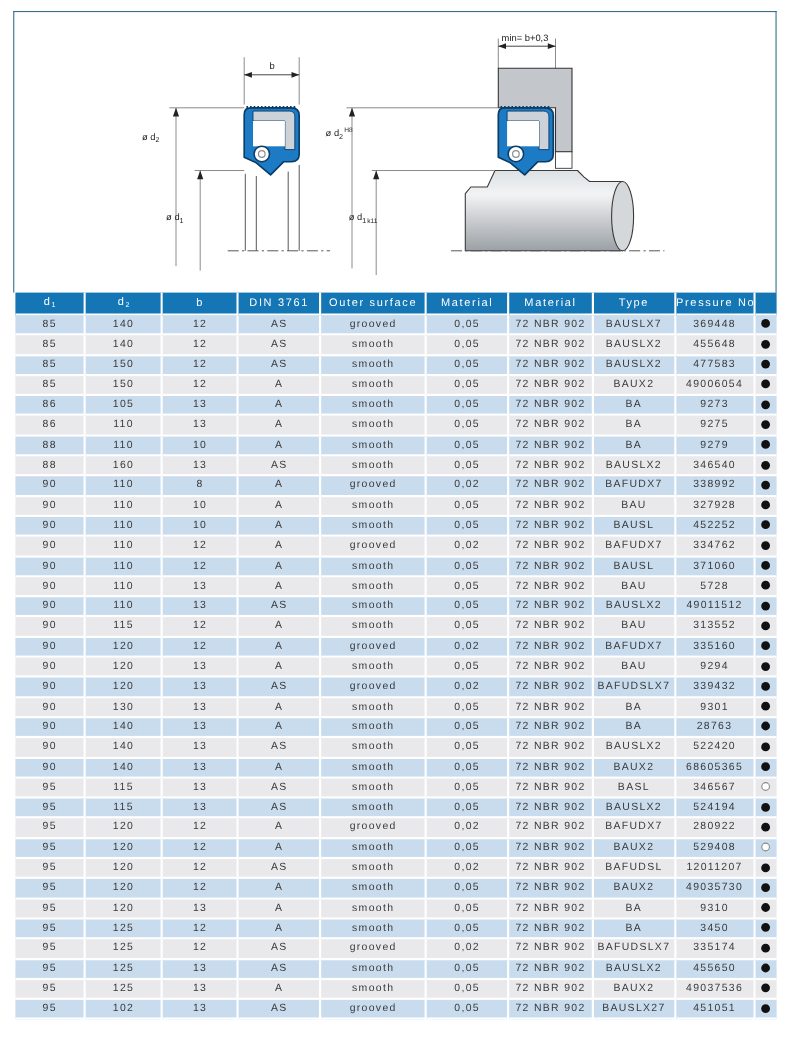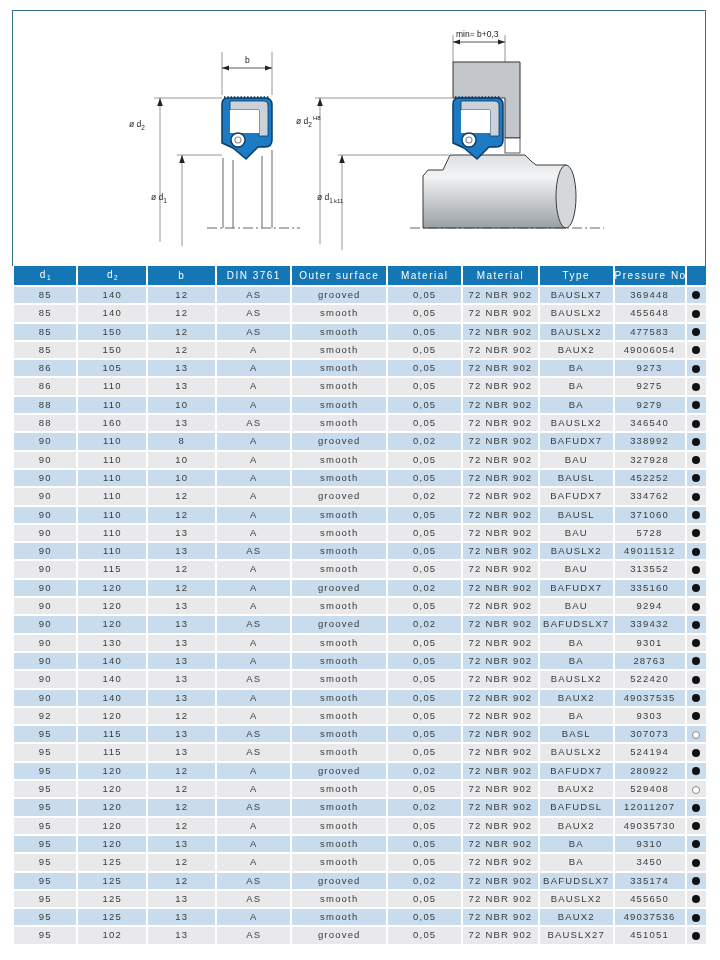--- a/index.html
+++ b/index.html
@@ -450,45 +450,33 @@
         </tr>
         <tr>
           <td>90</td>
           <td>140</td>
           <td>13</td>
           <td>A</td>
           <td>smooth</td>
           <td>0,05</td>
           <td>72 NBR 902</td>
           <td>BAUX2</td>
-          <td>49037535</td>
-          <td><span class="dot filled"></span></td>
-        </tr>
-        <tr>
-          <td>92</td>
-          <td>120</td>
-          <td>12</td>
-          <td>A</td>
-          <td>smooth</td>
-          <td>0,05</td>
-          <td>72 NBR 902</td>
-          <td>BA</td>
-          <td>9303</td>
+          <td>68605365</td>
           <td><span class="dot filled"></span></td>
         </tr>
         <tr>
           <td>95</td>
           <td>115</td>
           <td>13</td>
           <td>AS</td>
           <td>smooth</td>
           <td>0,05</td>
           <td>72 NBR 902</td>
           <td>BASL</td>
-          <td>307073</td>
+          <td>346567</td>
           <td><span class="dot open"></span></td>
         </tr>
         <tr>
           <td>95</td>
           <td>115</td>
           <td>13</td>
           <td>AS</td>
           <td>smooth</td>
           <td>0,05</td>
           <td>72 NBR 902</td>

